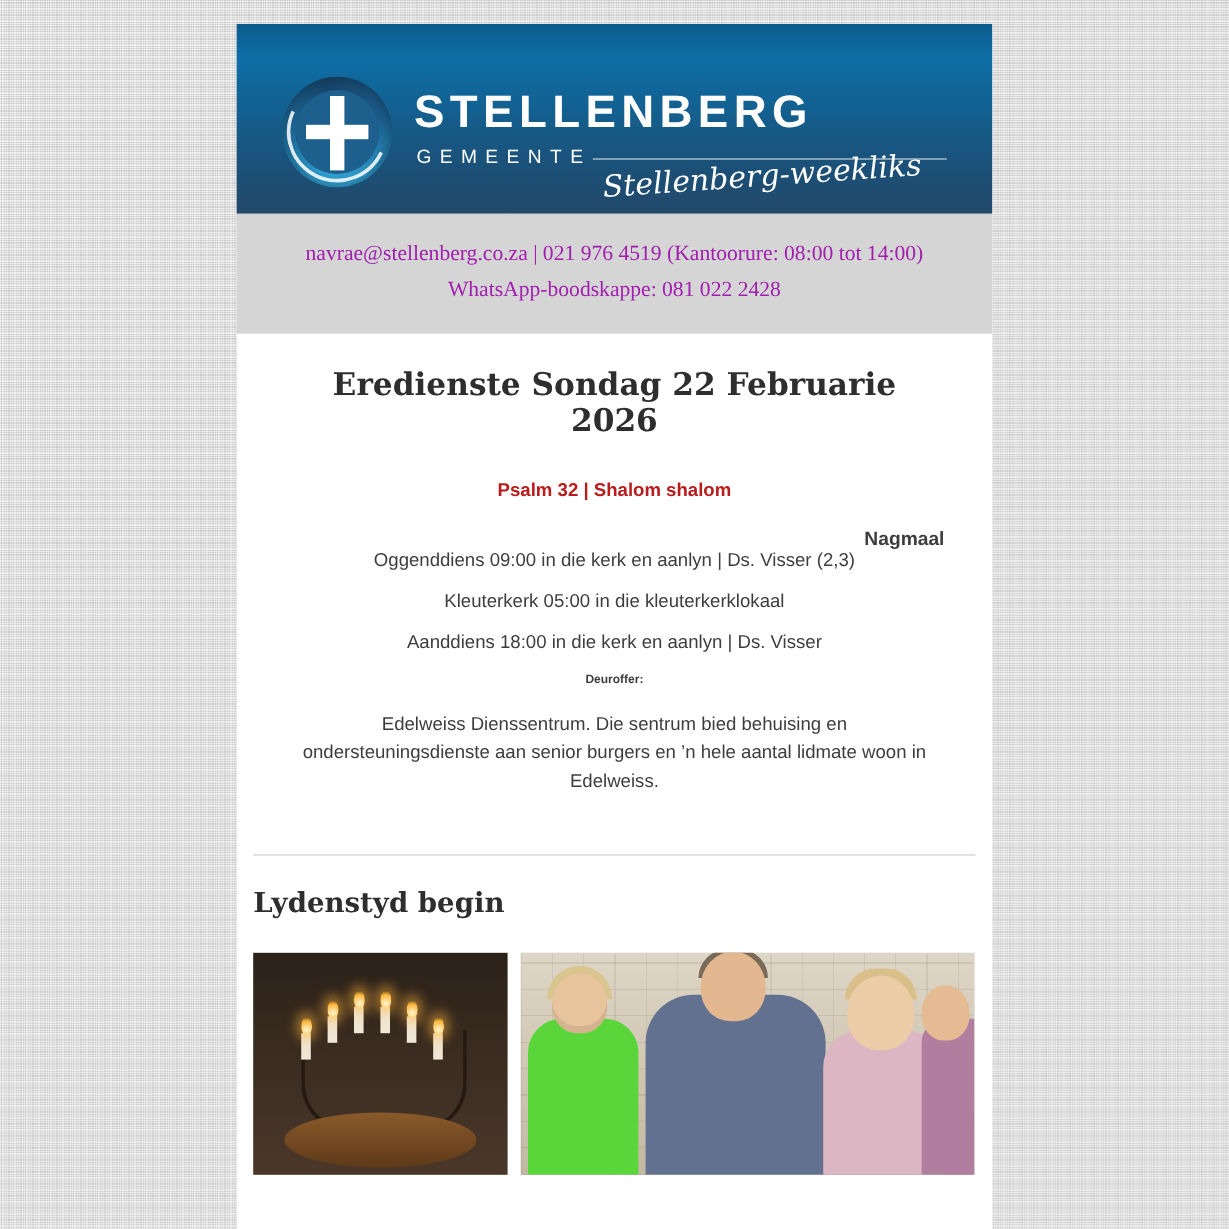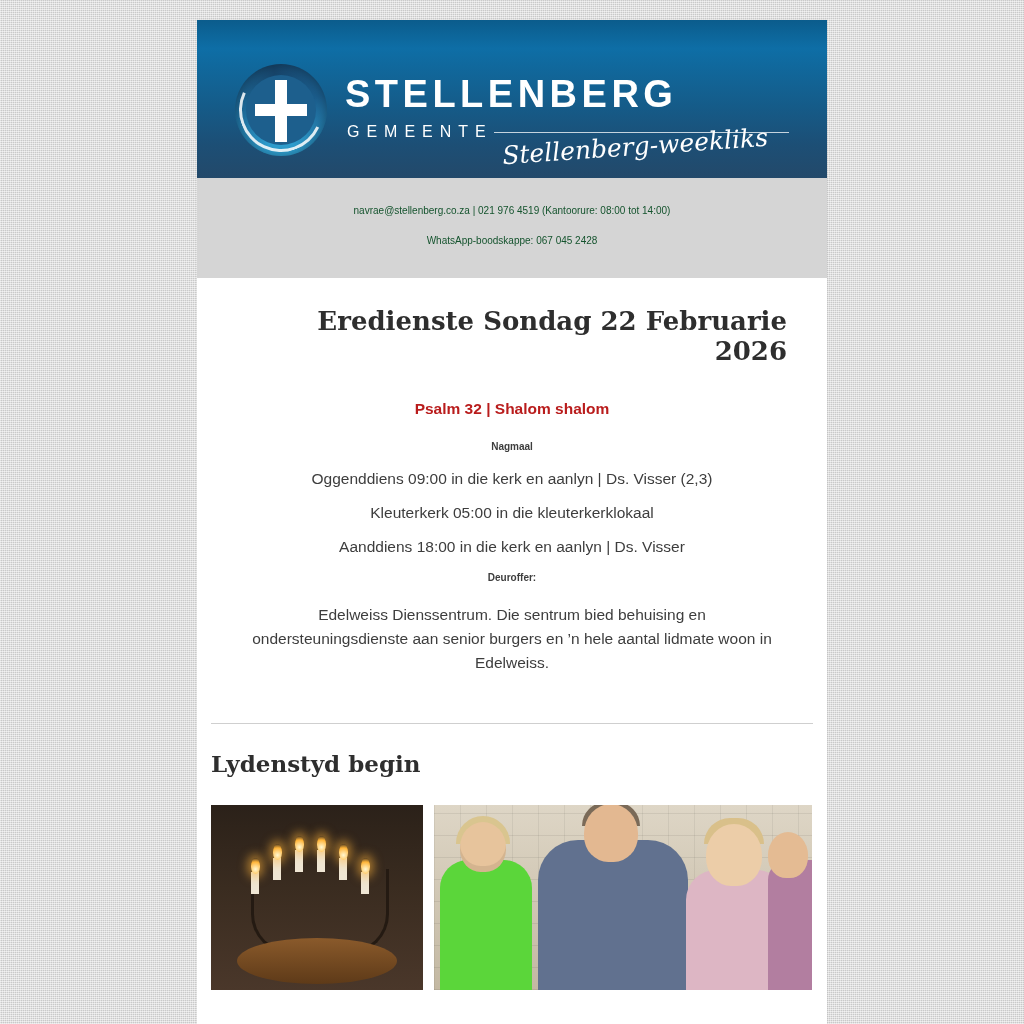--- a/index.html
+++ b/index.html
@@ -123,51 +123,51 @@
     font-style: italic;
     font-family: "DejaVu Serif", serif;
     transform: rotate(-4deg);
   }
 
   
   .contactbar {
     background: #d5d5d5;
     padding: 18px 20px 22px 20px;
     text-align: center;
-    color: #14532d;
-    font-size: 10px;
+    color: #a21caf;
+    font-size: 18px;
     line-height: 30px;
+    font-family: Liberation Serif, serif;
   }
   .contactbar .line2 { display: block; }
 
   
   .services {
     padding: 28px 40px 12px 40px;
     text-align: center;
     color: #3a3a3a;
   }
   .services h1 {
     margin: 0 0 34px 0;
     font-family: "DejaVu Serif", serif;
     font-size: 26px;
     font-weight: bold;
     color: #2e2e2e;
-    text-align: right;
   }
   .services .psalm {
     font-size: 15.5px;
     font-weight: bold;
     margin-bottom: 23px;
     color: #b91c1c;
   }
   .services .nagmaal {
-    font-size: 10px;
-    font-weight: bold;
-    margin-bottom: 18px;
+    font-size: 16px;
+    font-weight: bold;
     color: #3d3d3d;
+    text-align: right;
   }
   .services .svc {
     font-size: 15.5px;
     margin-bottom: 16px;
     color: #3d3d3d;
   }
   .services .deuroffer-label {
     font-size: 10px;
     font-weight: bold;
     margin-top: 16px;
@@ -373,21 +373,21 @@
       <div class="logo-cross-h"></div>
     </div>
     <div class="brand-title">STELLENBERG</div>
     <div class="brand-sub">GEMEENTE</div>
     <div class="brand-rule"></div>
     <div class="brand-script">Stellenberg-weekliks</div>
   </div>
 
   <div class="contactbar">
     <span class="line1">navrae@stellenberg.co.za | 021 976 4519 (Kantoorure: 08:00 tot 14:00)</span>
-    <span class="line2">WhatsApp-boodskappe:  067 045 2428</span>
+    <span class="line2">WhatsApp-boodskappe:  081 022 2428</span>
   </div>
 
   <div class="services">
     <h1>Eredienste Sondag 22 Februarie 2026</h1>
     <div class="psalm">Psalm 32 | Shalom shalom</div>
     <div class="nagmaal">Nagmaal</div>
     <div class="svc">Oggenddiens 09:00 in die kerk en aanlyn | Ds. Visser (2,3)</div>
     <div class="svc">Kleuterkerk 05:00 in die kleuterkerklokaal</div>
     <div class="svc">Aanddiens 18:00 in die kerk en aanlyn | Ds. Visser</div>
     <div class="deuroffer-label">Deuroffer:</div>

